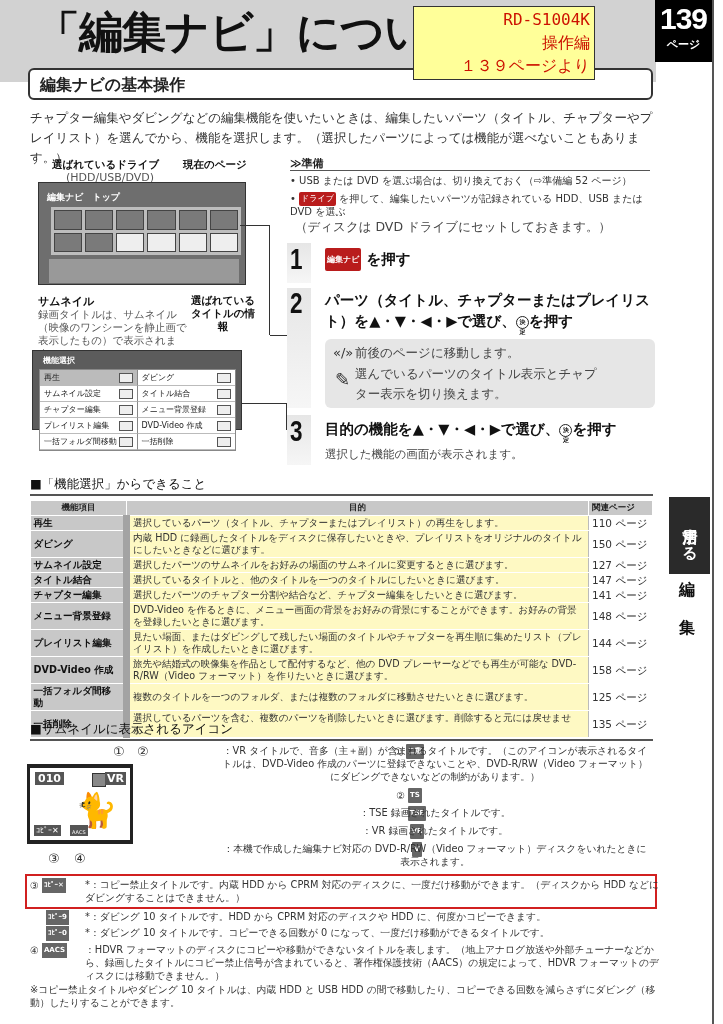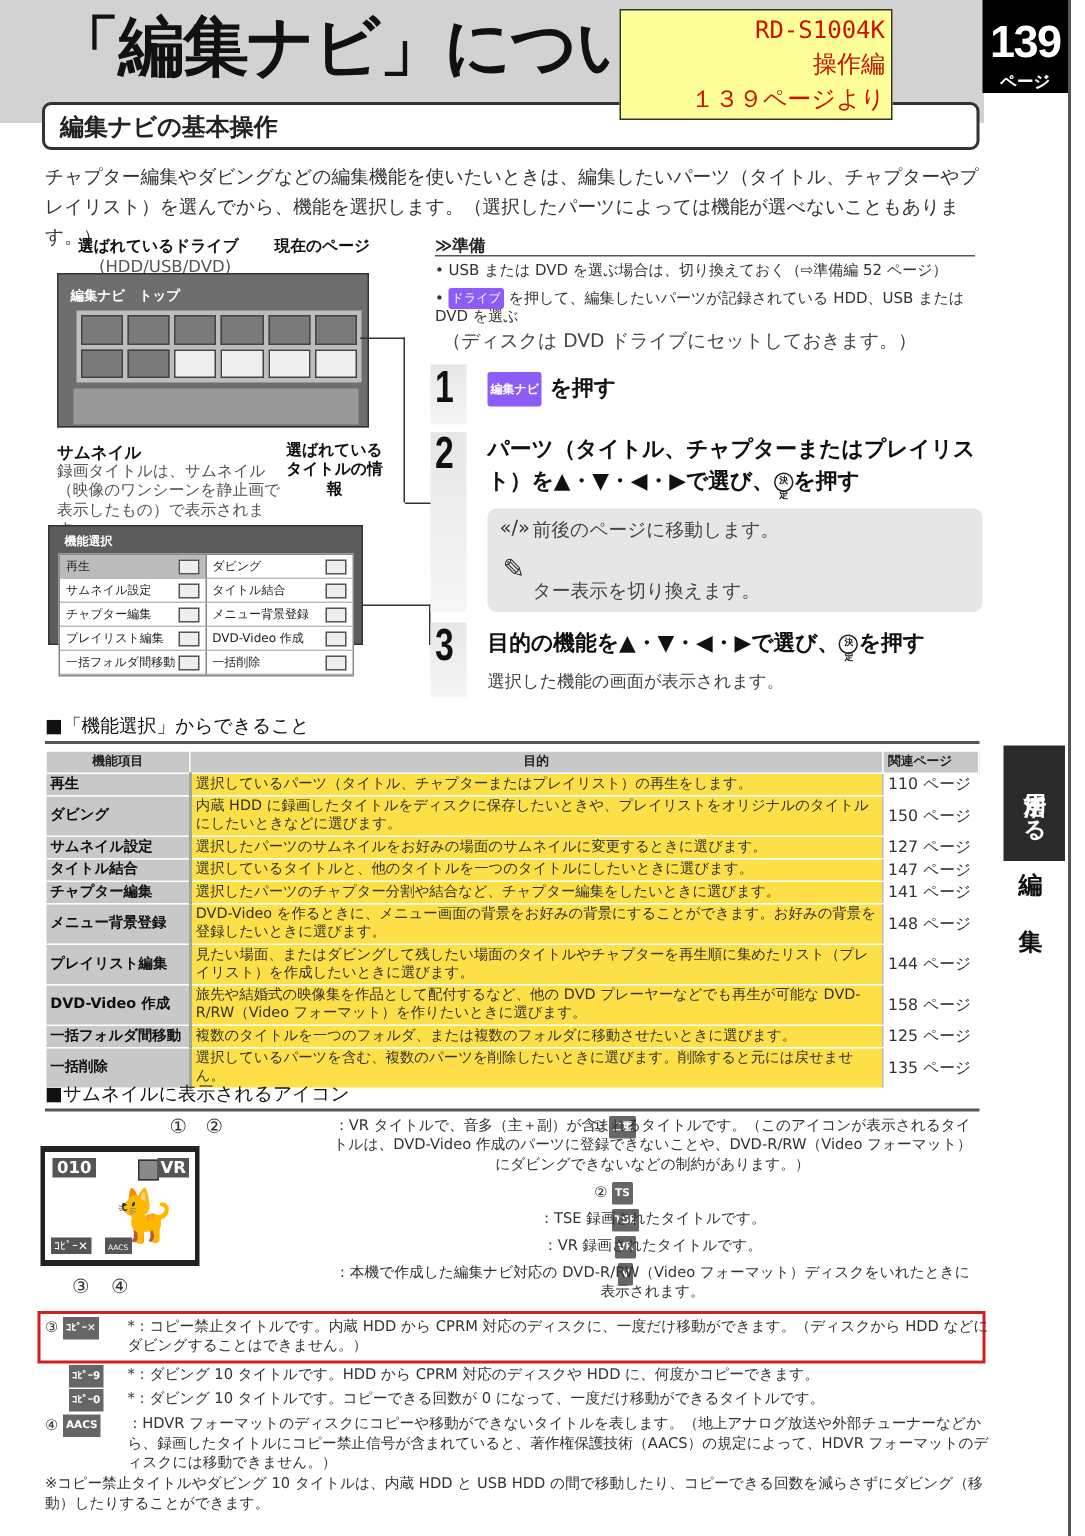--- a/index.html
+++ b/index.html
@@ -1,20 +1,20 @@
 <!DOCTYPE html>
 <html><head>
 <meta charset="utf-8">
 <style>
   * { box-sizing: border-box; margin: 0; padding: 0; }
   body { width: 723px; height: 1024px; background: #fff; font-family: "DejaVu Sans", sans-serif; color: #222; position: relative; overflow: hidden; }
   .header-band { position: absolute; left: 0; top: 0; width: 656px; height: 82px; background: #d2d2d2; }
   .page-title { position: absolute; left: 36px; top: 2px; font-size: 44px; font-weight: bold; color: #111; letter-spacing: -1px; line-height: 60px; }
   .page-num-box { position: absolute; left: 655px; top: 0; width: 57px; height: 62px; background: #000; color: #fff; text-align: center; }
-  .page-num { font-size: 30px; font-weight: bold; line-height: 38px; display: block; padding-top: 10px; font-family: "Liberation Sans", sans-serif; letter-spacing: -1px; text-align: center; }
+  .page-num { font-size: 30px; font-weight: bold; line-height: 38px; display: block; padding-top: 0; font-family: "Liberation Sans", sans-serif; letter-spacing: -1px; text-align: center; }
   .page-num-label { font-size: 11px; font-weight: bold; display: block; line-height: 14px; }
   .right-rule { position: absolute; left: 712px; top: 0; width: 2px; height: 1024px; background: #555; }
   .sticky { position: absolute; left: 413px; top: 6px; width: 182px; height: 74px; background: #ffff99; border: 1px solid #333; color: #cc1100; font-size: 16px; line-height: 23px; padding: 1px 4px; font-family: "DejaVu Sans Mono", monospace; z-index: 5; }
   .sticky span { display: block; white-space: nowrap; text-align: right; }
   .section-box { position: absolute; left: 28px; top: 68px; width: 625px; height: 32px; border: 2px solid #333; border-radius: 6px; background: #fff; }
   .section-title { position: absolute; left: 10px; top: 5px; font-size: 16px; font-weight: bold; }
   .intro { position: absolute; left: 30px; top: 108px; width: 630px; font-size: 12.5px; line-height: 20px; color: #333; }
 
   .diag1 { position: absolute; left: 38px; top: 182px; width: 208px; height: 103px; background: #6e6e6e; border: 1px solid #333; }
   .diag1-top { position: absolute; left: 8px; top: 8px; color: #fff; font-size: 9px; font-weight: bold; }
@@ -39,31 +39,31 @@
   .prep-item { position: absolute; left: 290px; font-size: 10px; line-height: 12px; color: #333; width: 365px; }
   .prep-note { position: absolute; left: 295px; top: 219px; font-size: 12.5px; color: #444; }
 
   .step-band { position: absolute; left: 287px; width: 24px; background: linear-gradient(#e6e6e6, #f6f6f6); }
   .step-num { position: absolute; left: 290px; font-size: 30px; font-weight: bold; color: #111; font-family: "Liberation Sans", sans-serif; transform: scaleX(0.75); transform-origin: left; }
   .step-text { position: absolute; left: 325px; font-size: 14.5px; font-weight: bold; line-height: 21px; color: #111; }
   .step-sub { position: absolute; left: 325px; font-size: 11.5px; color: #444; }
   .tipbox { position: absolute; left: 325px; top: 339px; width: 330px; height: 69px; background: #e6e6e6; border-radius: 6px; }
   .tip-ico { position: absolute; font-size: 13px; color: #333; }
   .tip-text { position: absolute; font-size: 12.5px; color: #444; line-height: 20px; }
-  .kbd { display: inline-block; background: #8b5cf6; color: #fff; font-size: 8px; padding: 1px 2px; border-radius: 2px; vertical-align: middle; }
+  .kbd { display: inline-block; background: #b91c1c; color: #fff; font-size: 8px; padding: 1px 2px; border-radius: 2px; vertical-align: middle; }
   .ok-btn { display: inline-block; width: 13px; height: 13px; border: 1.5px solid #222; border-radius: 50%; font-size: 6px; text-align: center; line-height: 10px; vertical-align: middle; }
 
   .h2 { position: absolute; left: 30px; font-size: 12.5px; font-weight: normal; color: #111; }
   .h2-rule { position: absolute; left: 30px; width: 623px; height: 2px; background: #555; }
   table.func { position: absolute; left: 30px; top: 500px; width: 623px; border-collapse: collapse; font-size: 9.6px; }
   table.func th { background: #c8c8c8; font-weight: bold; padding: 1px 3px; border: 1px solid #fff; text-align: center; font-size: 8.5px; }
   table.func th.pg { text-align: left; }
   table.func td { border-top: 1px solid #fff; border-bottom: 1px solid #fff; padding: 1px 3px; line-height: 12px; color: #333; background: #e6e6e6; }
   table.func td.name { background: #c8c8c8; font-weight: bold; width: 96px; color: #111; }
-  table.func td.purpose { background: #fde047; border-left: 2px solid #a3a3a3; border-right: 1px solid #bbb; margin-left: 44px; }
+  table.func td.purpose { background: #fef9c3; border-left: 7px solid #a3a3a3; border-right: 1px solid #bbb; margin-left: 44px; }
   table.func td.page { background: #fff; width: 64px; white-space: nowrap; font-size: 10.5px; }
 
   .side-tab { position: absolute; left: 669px; top: 497px; width: 41px; height: 77px; background: #2a2a2a; color: #fff; font-size: 15px; font-weight: bold; writing-mode: vertical-rl; text-align: center; line-height: 41px; }
   .side-char { position: absolute; left: 679px; font-size: 16px; font-weight: bold; color: #111; }
 
   .thumb-ill { position: absolute; left: 27px; top: 764px; width: 106px; height: 80px; border: 4px solid #222; border-left-width: 3px; border-right-width: 3px; background: #fff; }
   .t-num { position: absolute; left: 5px; top: 4px; background: #555; color: #fff; font-size: 11px; font-weight: bold; padding: 0 3px; }
   .t-vr { position: absolute; right: 4px; top: 4px; background: #555; color: #fff; font-size: 11px; font-weight: bold; padding: 0 2px; }
   .t-dual { position: absolute; right: 24px; top: 5px; width: 14px; height: 14px; background: #888; border: 1px solid #333; }
   .t-copy { position: absolute; left: 4px; bottom: 4px; background: #555; color: #fff; font-size: 8px; padding: 1px 2px; }
@@ -189,21 +189,21 @@
 <div class="step-num" style="top:286px;">2</div>
 <div class="step-text" style="top:290px;">
   <span>パーツ（タイトル、チャプターまたはプレイリス</span><br>
   <span>ト）を▲・▼・◀・▶で選び、</span><span class="ok-btn">決定</span><span>を押す</span>
 </div>
 
 <div class="tipbox">
   <span class="tip-ico" style="left:8px;top:6px;">«/»</span>
   <span class="tip-text" style="left:30px;top:4px;">前後のページに移動します。</span>
   <span class="tip-ico" style="left:10px;top:30px;font-size:18px;">✎</span>
-  <span class="tip-text" style="left:30px;top:25px;"><br><span>ター表示を切り換えます。</span></span>
+  <span class="tip-text" style="left:30px;top:25px;"><span>選んでいるパーツのタイトル表示とチャプ</span><br><span>ター表示を切り換えます。</span></span>
 </div>
 
 <div class="step-band" style="top:415px;height:50px;"></div>
 <div class="step-num" style="top:414px;">3</div>
 <div class="step-text" style="top:419px;"><span>目的の機能を▲・▼・◀・▶で選び、</span><span class="ok-btn">決定</span><span>を押す</span></div>
 <div class="step-sub" style="top:447px;">選択した機能の画面が表示されます。</div>
 
 <div class="h2" style="top:476px;">■「機能選択」からできること</div>
 <div class="h2-rule" style="top:494px;"></div>
 <table class="func">

